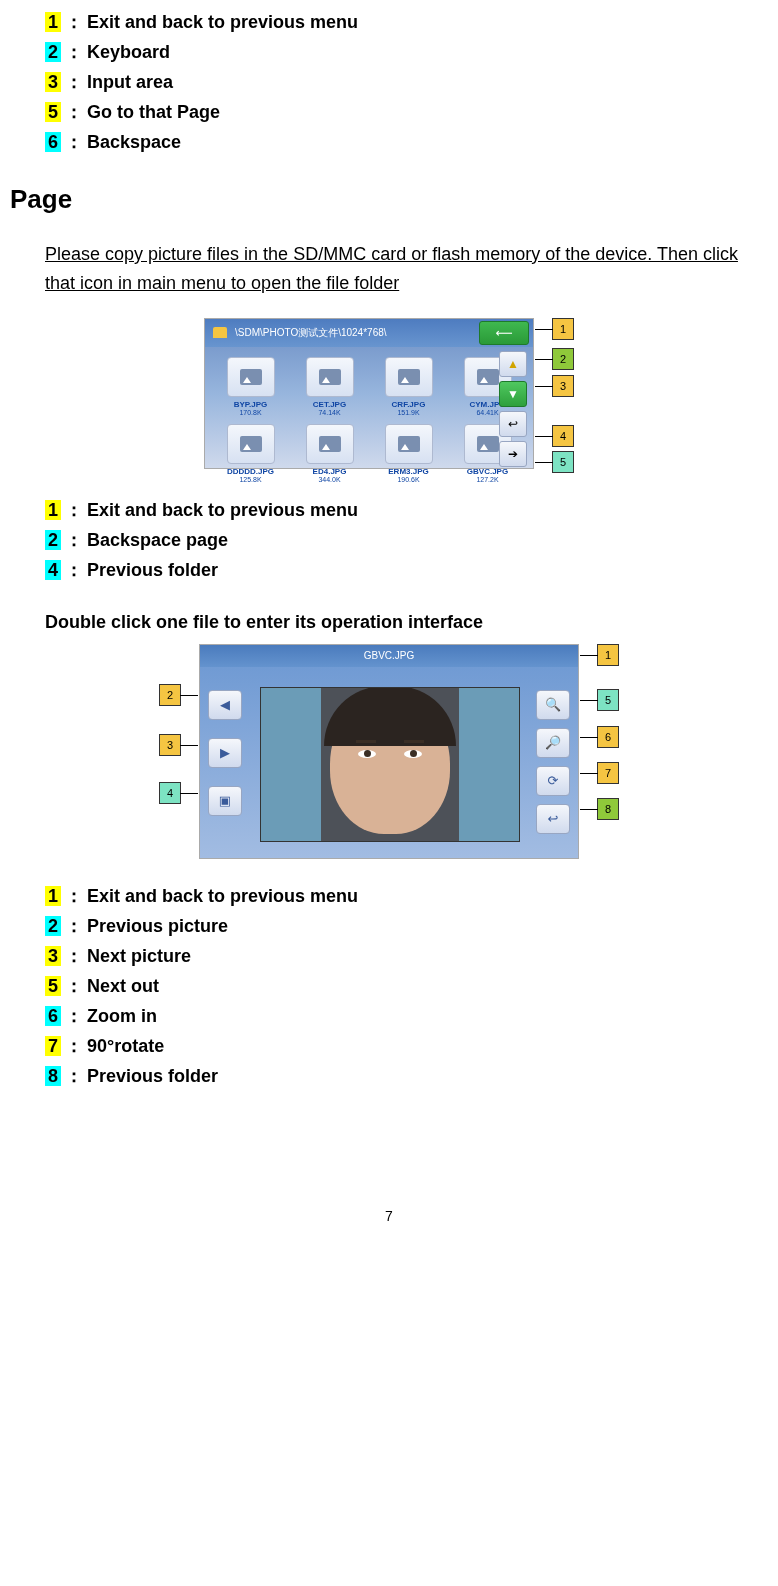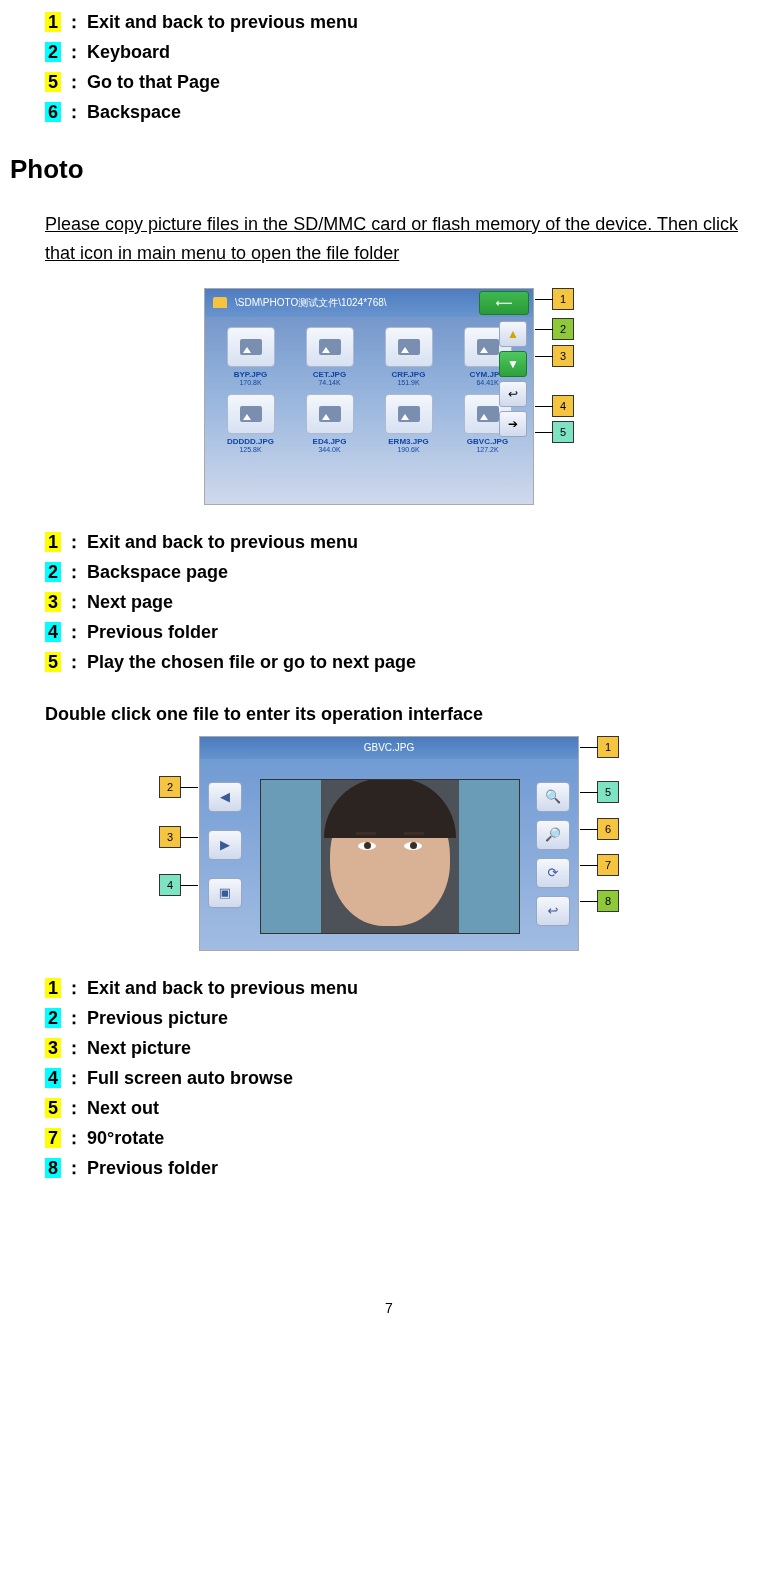--- a/index.html
+++ b/index.html
@@ -19,21 +19,21 @@
     .colon { margin: 0 4px; }
     
     h2 { font-size: 26px; font-weight: bold; margin: 20px 0 25px 0; }
     .para { margin-left: 35px; margin-bottom: 20px; font-size: 18px; line-height: 1.6; text-decoration: underline; }
     .note { margin-left: 35px; font-weight: bold; font-size: 18px; margin-bottom: 11px; }
     
     
     .shot-wrap { display: flex; justify-content: center; margin-bottom: 25px; }
     .shot1-container { display: flex; align-items: flex-start; }
     .shot1 {
-      width: 330px; height: 217px;
+      width: 330px; height: 151px;
       background: linear-gradient(#6a8dc4, #97b5dd, #cfd9ec);
       border: 1px solid #aaa;
       position: relative;
     }
     .titlebar {
       height: 28px;
       background: linear-gradient(#4e7cc0, #6895cf);
       display: flex; align-items: center;
       padding-left: 8px;
       color: #fff;
@@ -176,25 +176,26 @@
     .s2r-co5 { margin-top: 11px; }
     
     .pagenum { text-align: center; font-size: 14px; margin-top: 120px; }
   </style>
 </head>
 <body>
 
 <div class="legend-list" id="list1">
     <div class="legend-item"><span class="num-hl hl-yellow">1</span><span class="colon">：</span><span>Exit and back to previous menu</span></div>
     <div class="legend-item"><span class="num-hl hl-cyan">2</span><span class="colon">：</span><span>Keyboard</span></div>
+    <div class="legend-item"><span class="num-hl hl-yellow">3</span><span class="colon">：</span><span>Input area</span></div>
     <div class="legend-item"><span class="num-hl hl-yellow">5</span><span class="colon">：</span><span>Go to that Page</span></div>
     <div class="legend-item"><span class="num-hl hl-cyan">6</span><span class="colon">：</span><span>Backspace</span></div>
   </div>
 
-<h2>Photo</h2>
+<h2>Page</h2>
 
 <div class="para">Please copy picture files in the SD/MMC card or flash memory of the device. Then click that icon in main menu to open the file folder</div>
 
 <div class="shot-wrap">
   <div class="shot1-container">
     <div class="shot1">
       <div class="titlebar">
         <div class="folder-ic"></div>
         <div class="path">\SDM\PHOTO测试文件\1024*768\</div>
         <div class="back-btn">⟵</div>
@@ -285,23 +286,21 @@
           <span class="line-r"></span>
           <span>5</span>
         </div>
     </div>
   </div>
 </div>
 
 <div class="legend-list" id="list2">
     <div class="legend-item"><span class="num-hl hl-yellow">1</span><span class="colon">：</span><span>Exit and back to previous menu</span></div>
     <div class="legend-item"><span class="num-hl hl-cyan">2</span><span class="colon">：</span><span>Backspace page</span></div>
-    <div class="legend-item"><span class="num-hl hl-yellow">3</span><span class="colon">：</span><span>Next page</span></div>
     <div class="legend-item"><span class="num-hl hl-cyan">4</span><span class="colon">：</span><span>Previous folder</span></div>
-    <div class="legend-item"><span class="num-hl hl-yellow">5</span><span class="colon">：</span><span>Play the chosen file or go to next page</span></div>
   </div>
 <div class="note">Double click one file to enter its operation interface</div>
 
 <div class="shot-wrap">
   <div class="shot2-container">
     <div class="callouts left">
       <div class="callout s2l-co1">
           <span class="line-l"></span>
           <span>2</span>
         </div>
@@ -365,19 +364,19 @@
           <span>8</span>
         </div>
     </div>
   </div>
 </div>
 
 <div class="legend-list" id="list3">
     <div class="legend-item"><span class="num-hl hl-yellow">1</span><span class="colon">：</span><span>Exit and back to previous menu</span></div>
     <div class="legend-item"><span class="num-hl hl-cyan">2</span><span class="colon">：</span><span>Previous picture</span></div>
     <div class="legend-item"><span class="num-hl hl-yellow">3</span><span class="colon">：</span><span>Next picture</span></div>
-    <div class="legend-item"><span class="num-hl hl-cyan">4</span><span class="colon">：</span><span>Full screen auto browse</span></div>
     <div class="legend-item"><span class="num-hl hl-yellow">5</span><span class="colon">：</span><span>Next out</span></div>
+    <div class="legend-item"><span class="num-hl hl-cyan">6</span><span class="colon">：</span><span>Zoom in</span></div>
     <div class="legend-item"><span class="num-hl hl-yellow">7</span><span class="colon">：</span><span>90°rotate</span></div>
     <div class="legend-item"><span class="num-hl hl-cyan">8</span><span class="colon">：</span><span>Previous folder</span></div>
   </div>
 
 <div class="pagenum">7</div>
 
 </body></html>

